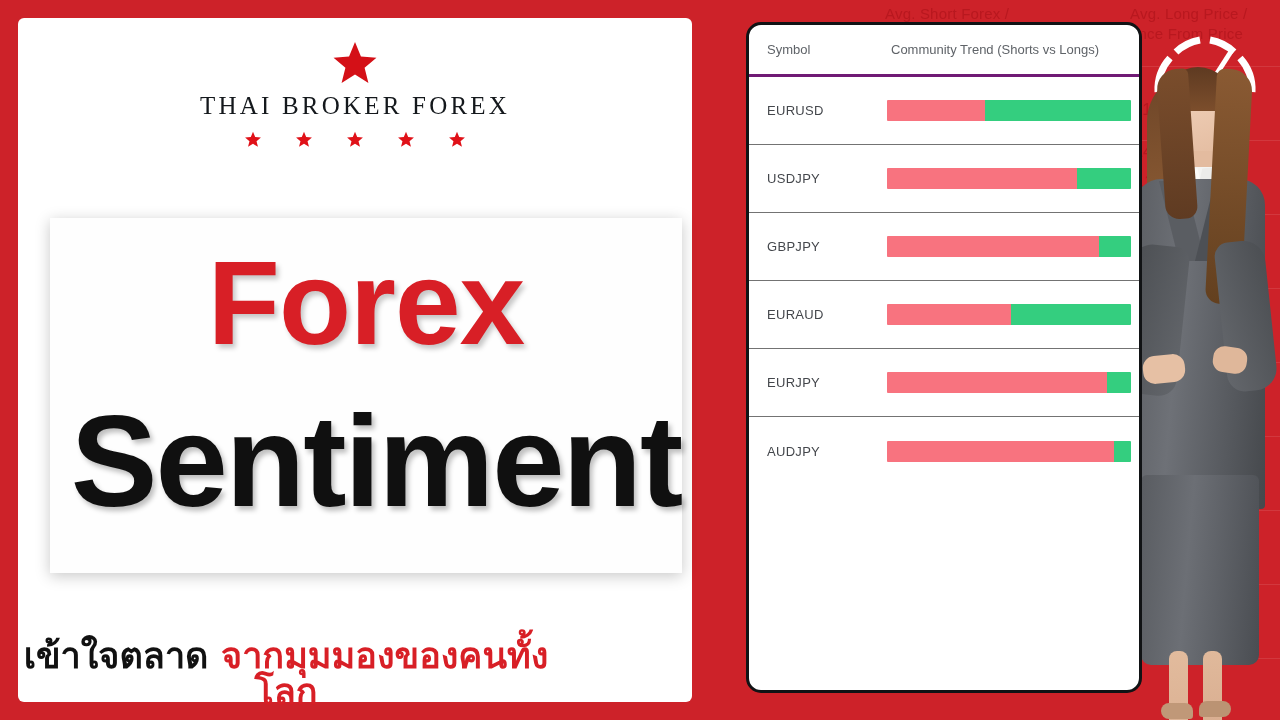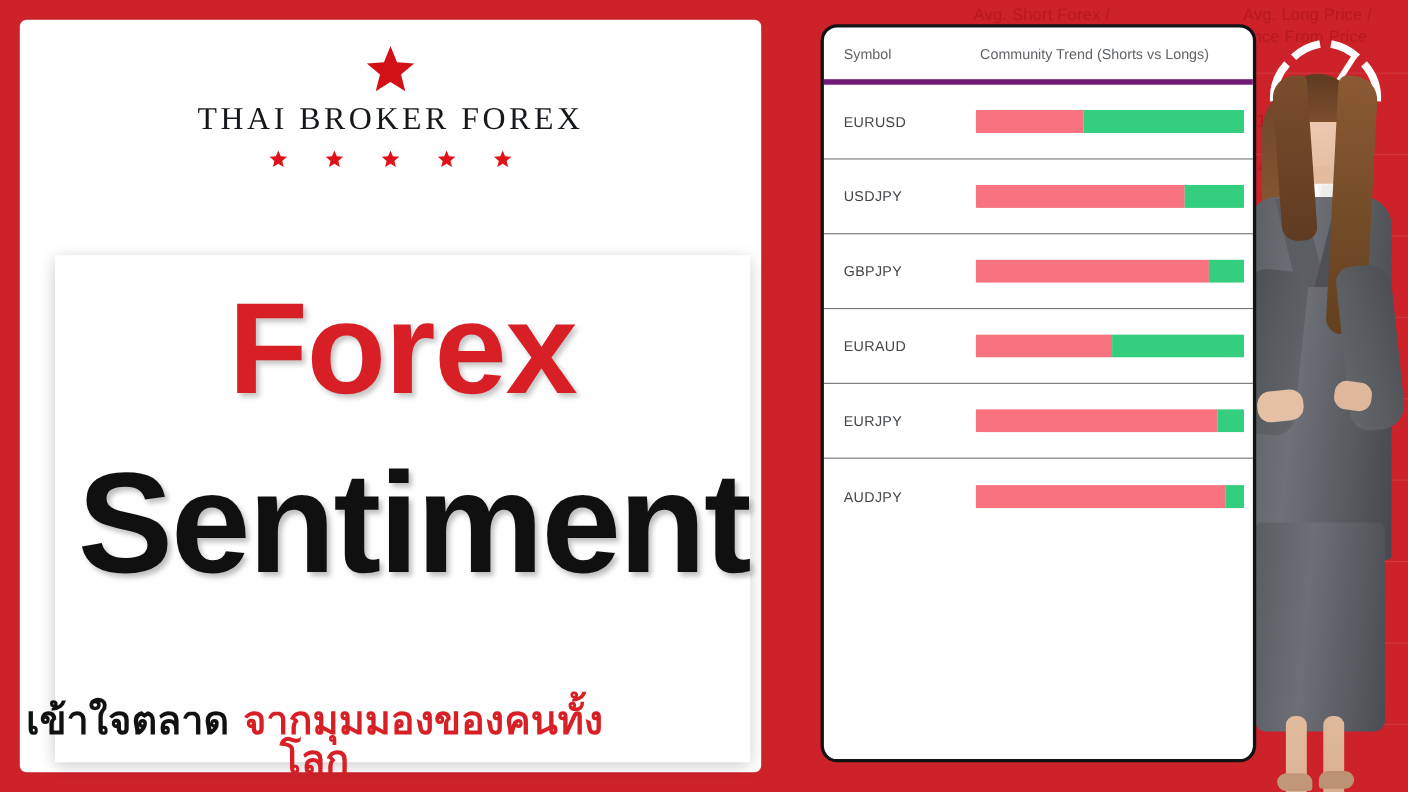--- a/index.html
+++ b/index.html
@@ -145,30 +145,30 @@
   #left-panel {
     position:absolute; left:18px; top:18px; width:674px; height:684px;
     background:#ffffff; border-radius:6px;
   }
 
   
   #logo { position:absolute; left:0; top:22px; width:674px; text-align:center; }
   #logo .big-star { display:block; margin:0 auto 6px; }
   #logo .brand {
     font-family:"Liberation Serif", serif;
-    font-size:29px; letter-spacing:3.2px; color:#14181c;
+    font-size:25px; letter-spacing:3.2px; color:#14181c;
     font-weight:400;
   }
   #logo .star-row {
     margin-top:11px; display:flex; justify-content:center; gap:33px;
   }
 
   
   #headline-box {
-    position:absolute; left:32px; top:214px; width:632px; height:461px;
+    position:absolute; left:32px; top:200px; width:632px; height:355px;
     background:#fefefe;
     box-shadow:0 3px 14px rgba(0,0,0,.22);
   }
   #headline-forex {
     position:absolute; left:0; top:26px; width:632px; text-align:center;
     font-size:118px; font-weight:bold; color:#d81f26; line-height:1;
     letter-spacing:-1px;
     text-shadow:3px 4px 5px rgba(0,0,0,.22);
   }
   #headline-sentiment {
@@ -190,21 +190,21 @@
   
   #sentiment-card {
     position:absolute; left:746px; top:22px; width:396px; height:671px;
     background:#ffffff;
     border:3px solid #111315;
     border-radius:15px;
     overflow:hidden;
   }
   #sentiment-card .card-head {
     position:relative; height:52px;
-    border-bottom:5px solid #701a75;
+    border-bottom:3px solid #701a75;
   }
   #sentiment-card .card-head .col-symbol {
     position:absolute; left:18px; top:17px;
     font-size:13px; color:#5f6368;
   }
   #sentiment-card .card-head .col-trend {
     position:absolute; left:142px; top:17px;
     font-size:13px; color:#5f6368;
   }
   .sent-row {

